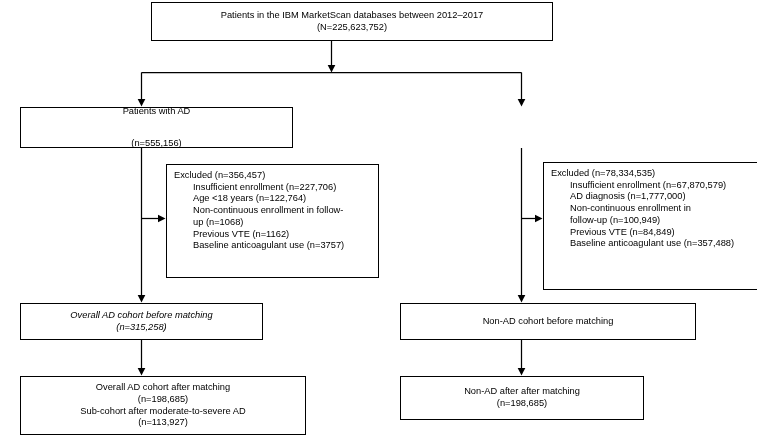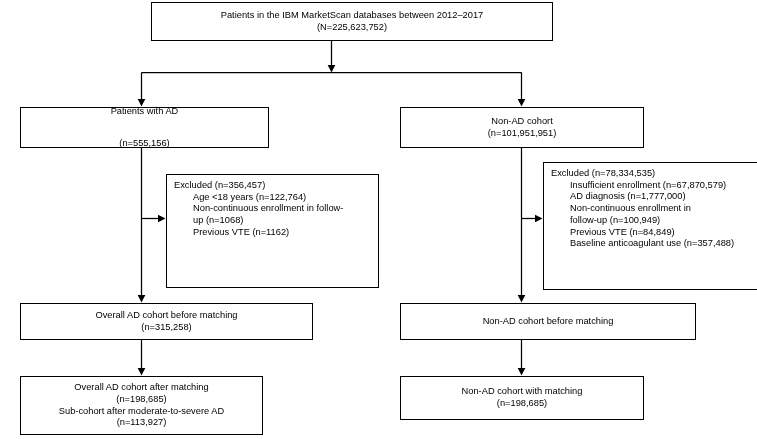--- a/index.html
+++ b/index.html
@@ -57,62 +57,60 @@
 
     <line x1="505.5" y1="340" x2="505.5" y2="369"></line>
     <polygon points="505.5,375.5 501.7,368 509.3,368"></polygon>
   </svg>
 
   <div class="box" style="left:135px;top:2px;width:402px;height:39px;">
     <span class="ln">Patients in the IBM MarketScan databases between 2012–2017</span>
     <span class="ln">(N=225,623,752)</span>
   </div>
 
-  <div class="box" style="left:4px;top:107px;width:249px;height:41px;gap:20px;">
+  <div class="box" style="left:4px;top:107px;width:273px;height:41px;gap:20px;">
     <span class="ln">Patients with AD</span>
     <span class="ln">(n=555,156)</span>
   </div>
 
-  <div class="box" style="left:384px;top:107px;width:244px;height:41px;">
-    <span class="ln">Non-AD cohort</span>
-    <span class="ln">(n=101,951,951)</span>
-  </div>
 
-  <div class="exbox" style="left:150px;top:164px;width:213px;height:114px;margin-top:10px;">
+  <div class="exbox" style="left:150px;top:164px;width:213px;height:114px;">
     <span class="ln">Excluded (n=356,457)</span>
+    <span class="ln ind">Insufficient enrollment (n=227,706)</span>
     <span class="ln ind">Age &lt;18 years (n=122,764)</span>
     <span class="ln ind">Non-continuous enrollment in follow-</span>
     <span class="ln ind">up  (n=1068)</span>
     <span class="ln ind">Previous VTE (n=1162)</span>
+    <span class="ln ind">Baseline anticoagulant use (n=3757)</span>
   </div>
 
   <div class="exbox" style="left:527px;top:162px;width:228px;height:128px;">
     <span class="ln">Excluded (n=78,334,535)</span>
     <span class="ln ind">Insufficient enrollment (n=67,870,579)</span>
     <span class="ln ind">AD diagnosis (n=1,777,000)</span>
     <span class="ln ind">Non-continuous enrollment in</span>
     <span class="ln ind">follow-up (n=100,949)</span>
     <span class="ln ind">Previous VTE (n=84,849)</span>
     <span class="ln ind">Baseline anticoagulant use (n=357,488)</span>
   </div>
 
-  <div class="box" style="left:4px;top:303px;width:293px;height:37px;">
+  <div class="box" style="left:4px;top:303px;width:243px;height:37px;font-style:italic;">
     <span class="ln">Overall AD cohort before matching</span>
     <span class="ln">(n=315,258)</span>
   </div>
 
   <div class="box" style="left:384px;top:303px;width:296px;height:37px;">
     <span class="ln">Non-AD cohort before matching</span>
   </div>
 
-  <div class="box" style="left:4px;top:376px;width:243px;height:59px;">
+  <div class="box" style="left:4px;top:376px;width:286px;height:59px;">
     <span class="ln">Overall AD cohort after matching</span>
     <span class="ln">(n=198,685)</span>
     <span class="ln">Sub-cohort after moderate-to-severe AD</span>
     <span class="ln">(n=113,927)</span>
   </div>
 
   <div class="box" style="left:384px;top:376px;width:244px;height:44px;">
-    <span class="ln">Non-AD cohort with matching</span>
+    <span class="ln">Non-AD after after matching</span>
     <span class="ln">(n=198,685)</span>
   </div>
 
 </div>
 
 </body></html>

